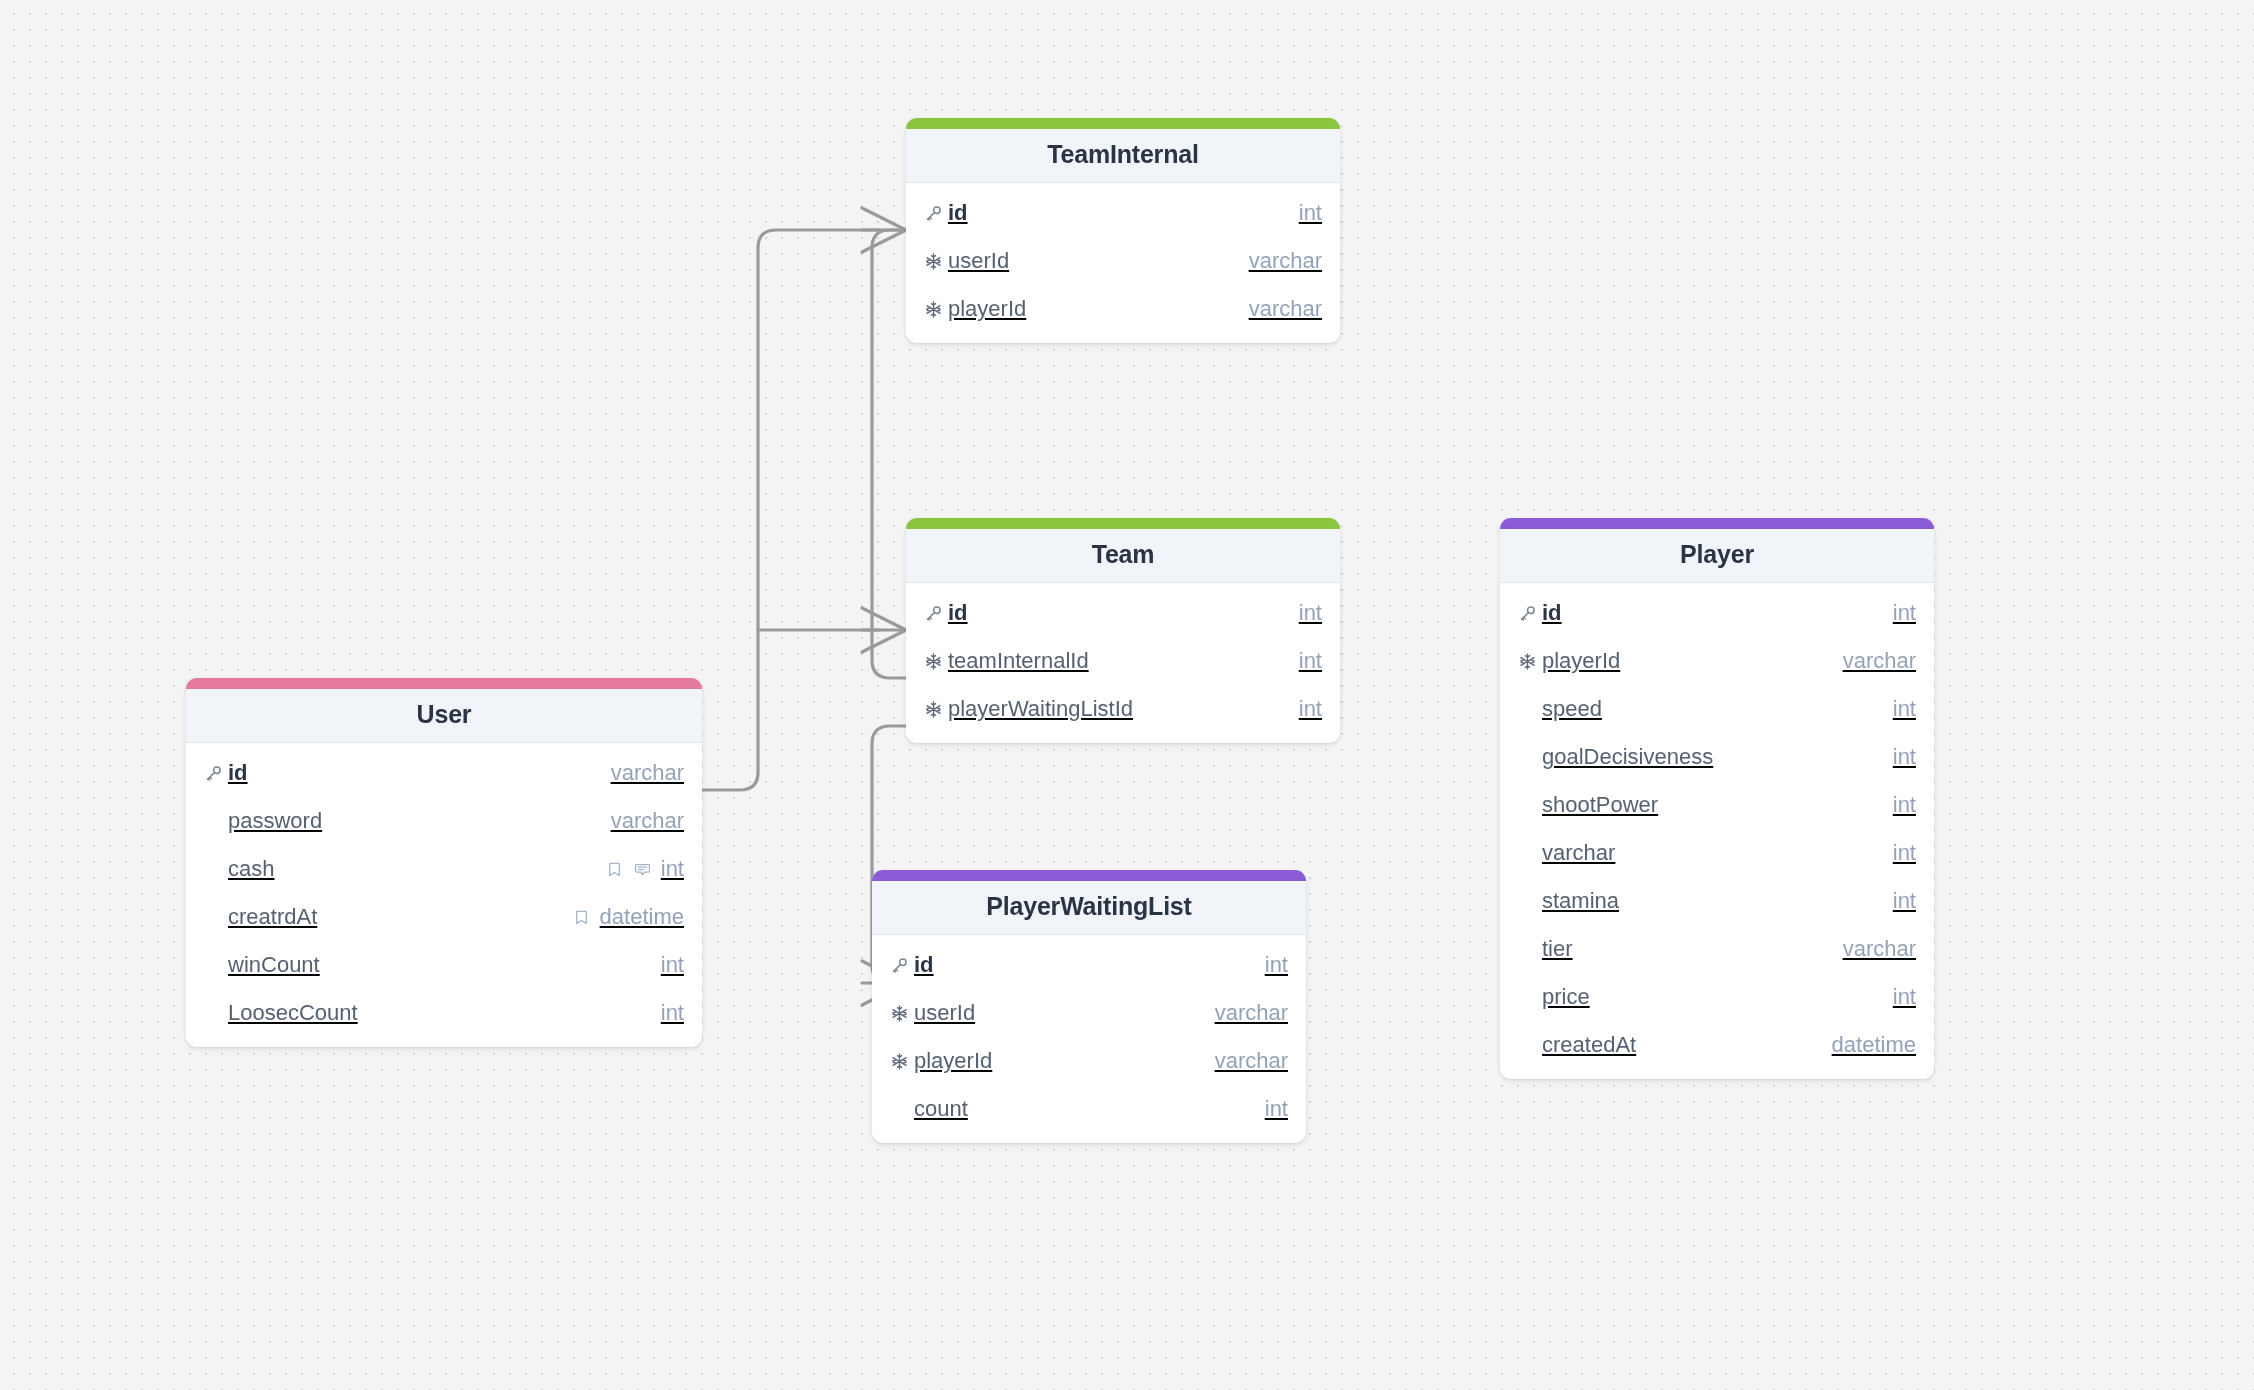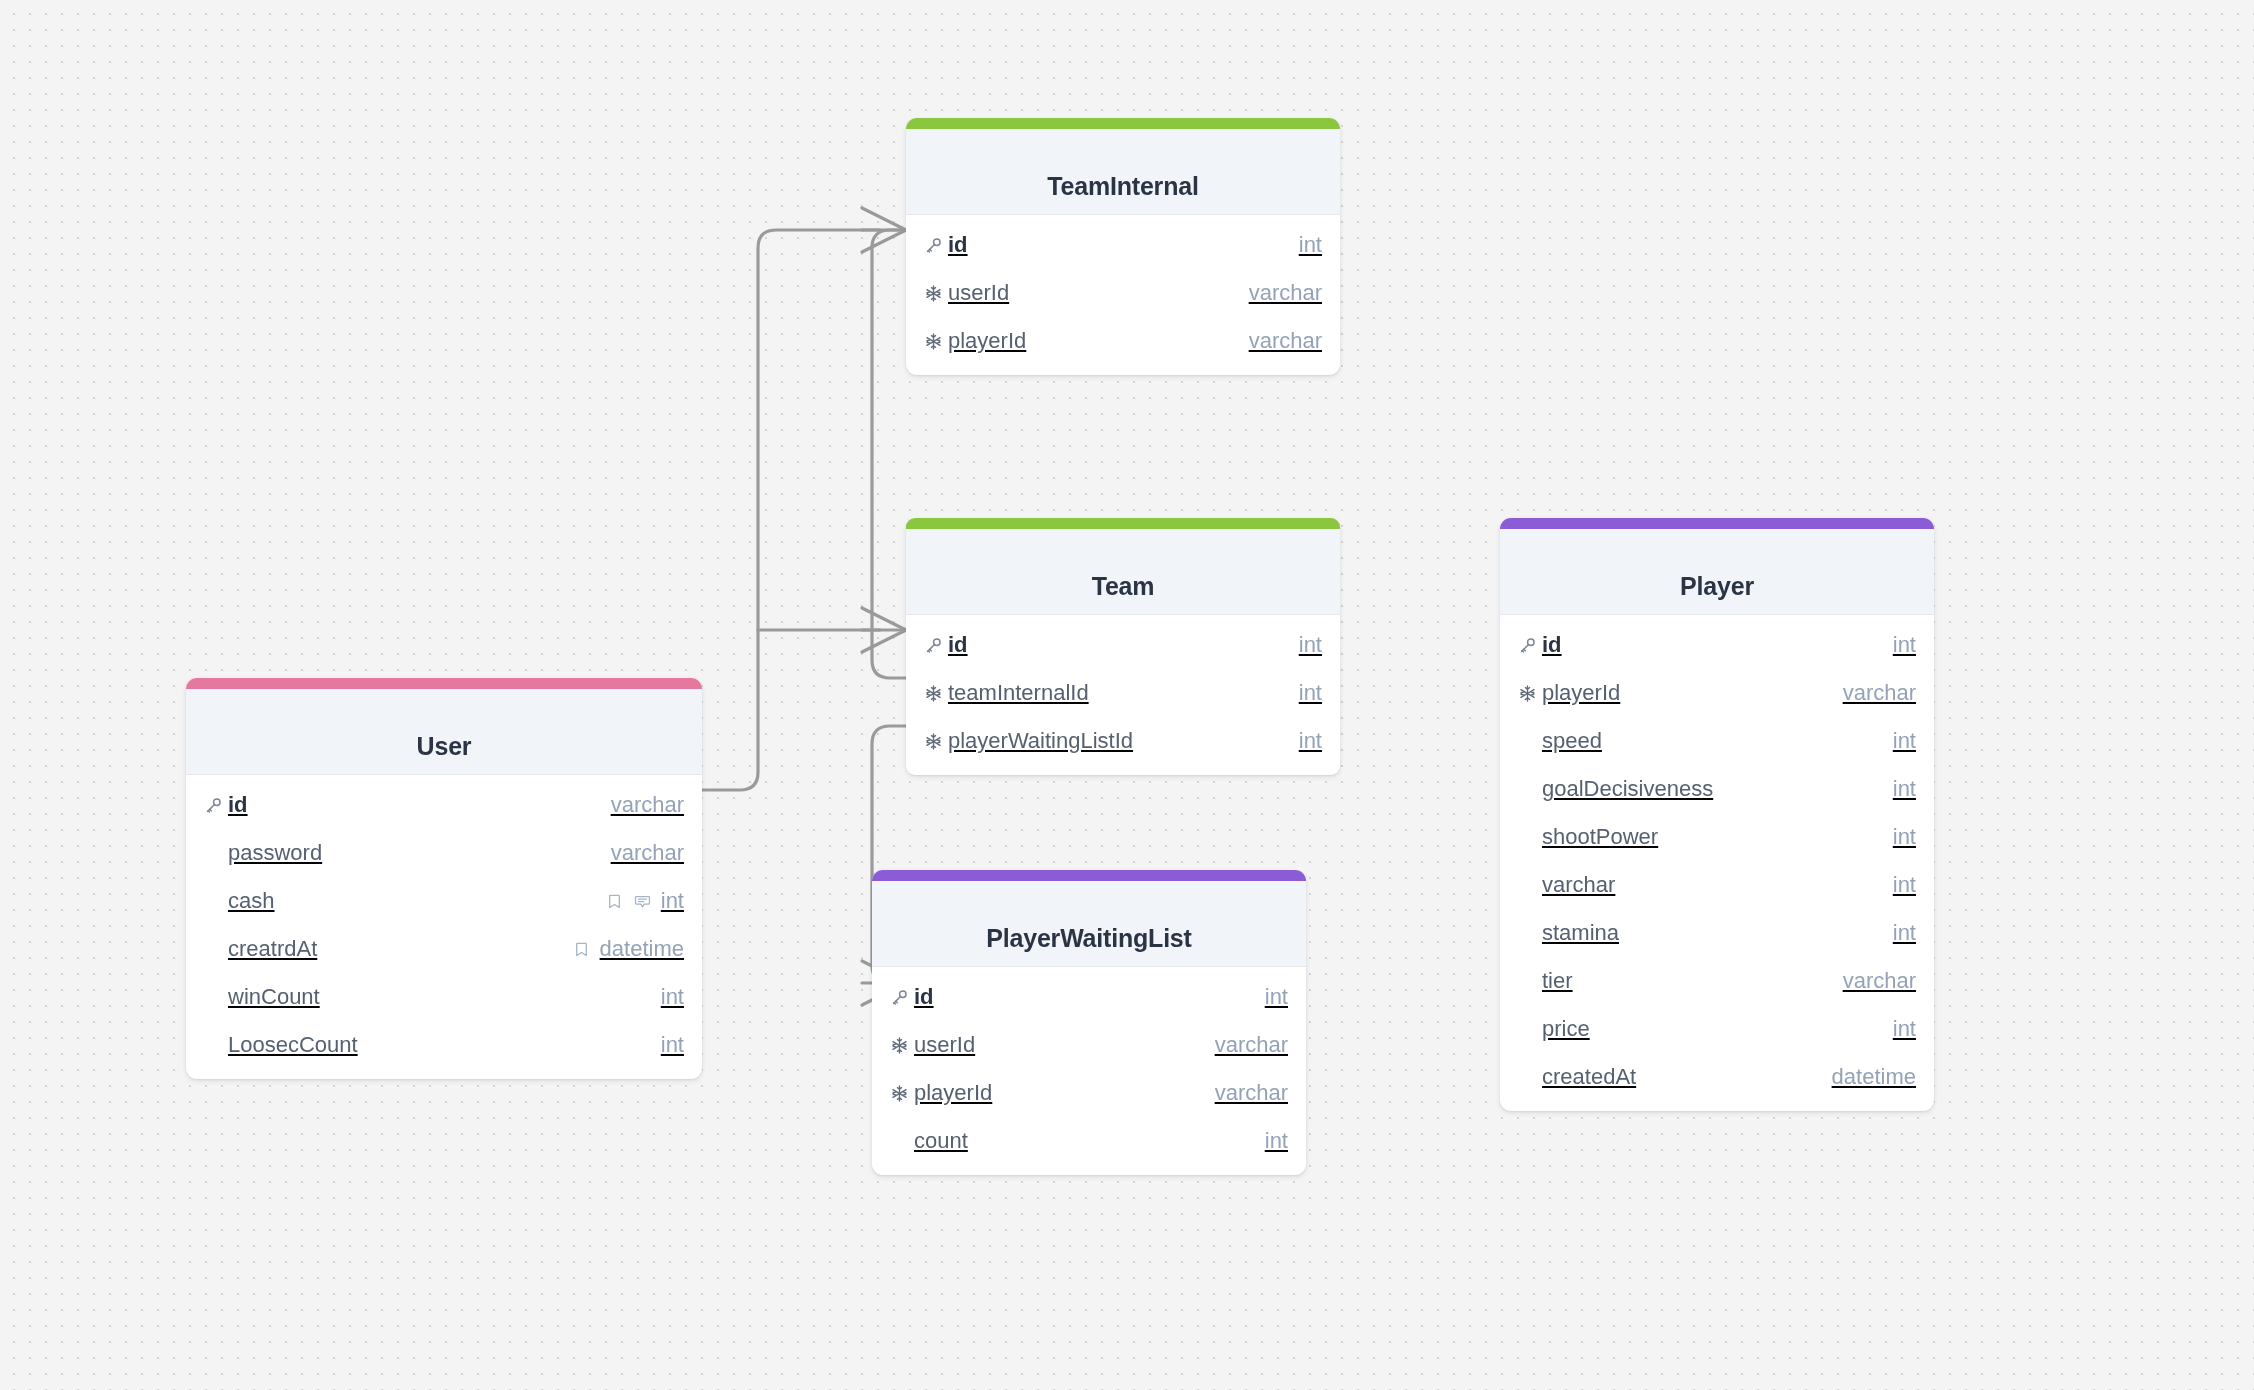--- a/index.html
+++ b/index.html
@@ -38,21 +38,20 @@
     border-bottom:1px solid #e2e8ee;
     text-align:center;
     padding:13px 10px 15px;
   }
   .card-title{
     font-size:25px;
     font-weight:bold;
     color:#2b3445;
     letter-spacing:-0.2px;
     line-height:1;
-    margin-top:32px;
   }
   .field-list{padding:6px 0 10px;text-decoration:underline;}
   .field-row{
     display:flex;
     align-items:center;
     height:48px;
     padding:0 18px 0 16px;
     box-sizing:border-box;
   }
   .field-left{
@@ -194,21 +193,21 @@
     </svg>
   </span>
 <span class="field-name">playerId</span>
             </div>
             <div class="field-right">
               <span class="field-type">varchar</span>
             </div>
           </div>
         </div>
       </div>
-      <div class="table-card" style="left: 906px; top: 518px; width: 434px; border-radius: 9px;">
+      <div class="table-card" style="left: 906px; top: 518px; width: 434px;">
         <div class="accent-bar" style="background: rgb(139, 198, 63);"></div>
         <div class="card-header">
           <div class="card-title">Team</div>
         </div>
         <div class="field-list">
           <div class="field-row">
             <div class="field-left">
   <span class="field-icon">
     <svg width="19" height="19" viewBox="0 0 24 24" fill="none" stroke="#7b8696" stroke-width="1.9" stroke-linecap="round" stroke-linejoin="round">
       <circle cx="16.2" cy="7.8" r="4.1"></circle>

